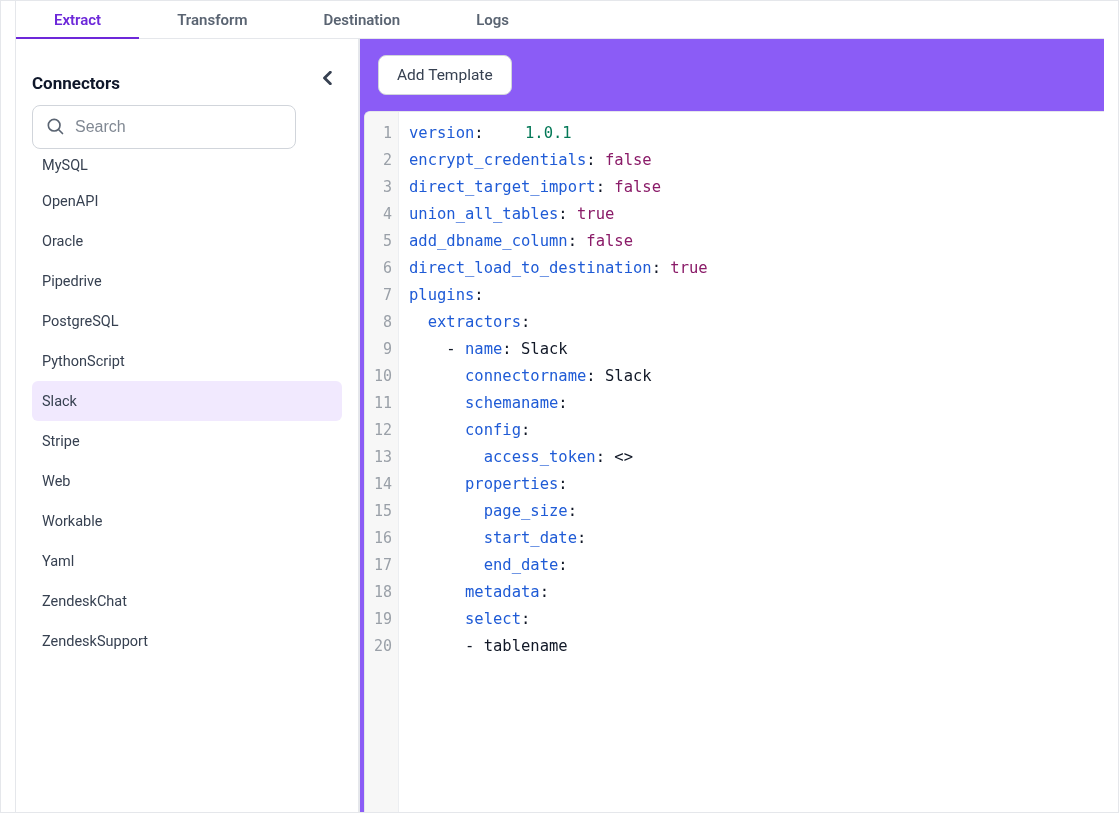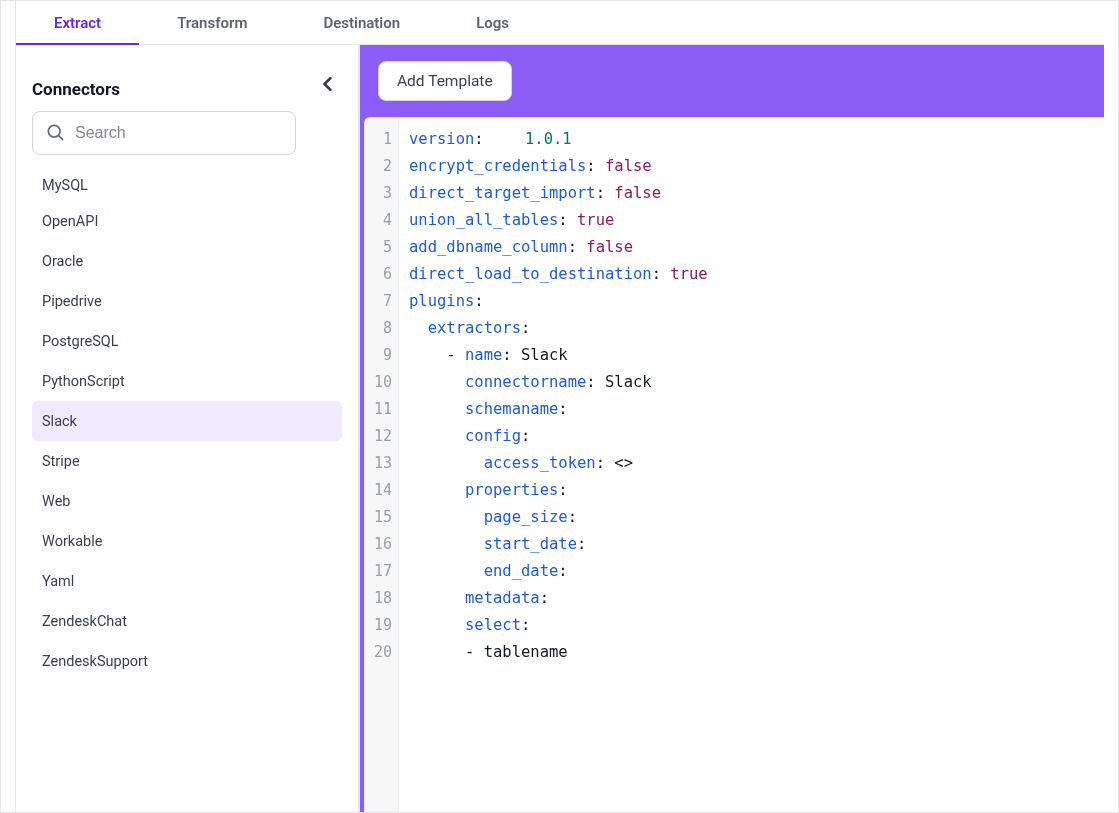--- a/index.html
+++ b/index.html
@@ -22,21 +22,21 @@
   .inner {
     border-left: 1px solid #e5e7eb;
     height: 100%;
     display: flex;
     flex-direction: column;
   }
   
   .tabs {
     display: flex;
     border-bottom: 1px solid #e5e7eb;
-    height: 44px;
+    height: 38px;
   }
   .tab {
     padding: 0 38px;
     display: flex;
     align-items: center;
     font-size: 15px;
     font-weight: 600;
     color: #5a6472;
     cursor: pointer;
     position: relative;
@@ -84,21 +84,21 @@
     cursor: pointer;
   }
   .search-wrap {
     border: 1px solid #d1d5db;
     border-radius: 8px;
     height: 44px;
     display: flex;
     align-items: center;
     padding: 0 12px;
     gap: 10px;
-    margin-bottom: 20px;
+    margin-bottom: 6px;
     width: 264px;
   }
   .search-wrap svg { color: #5a6472; flex-shrink: 0; }
   .search-input {
     border: none;
     outline: none;
     font-size: 16px;
     color: #374151;
     flex: 1;
     background: transparent;

